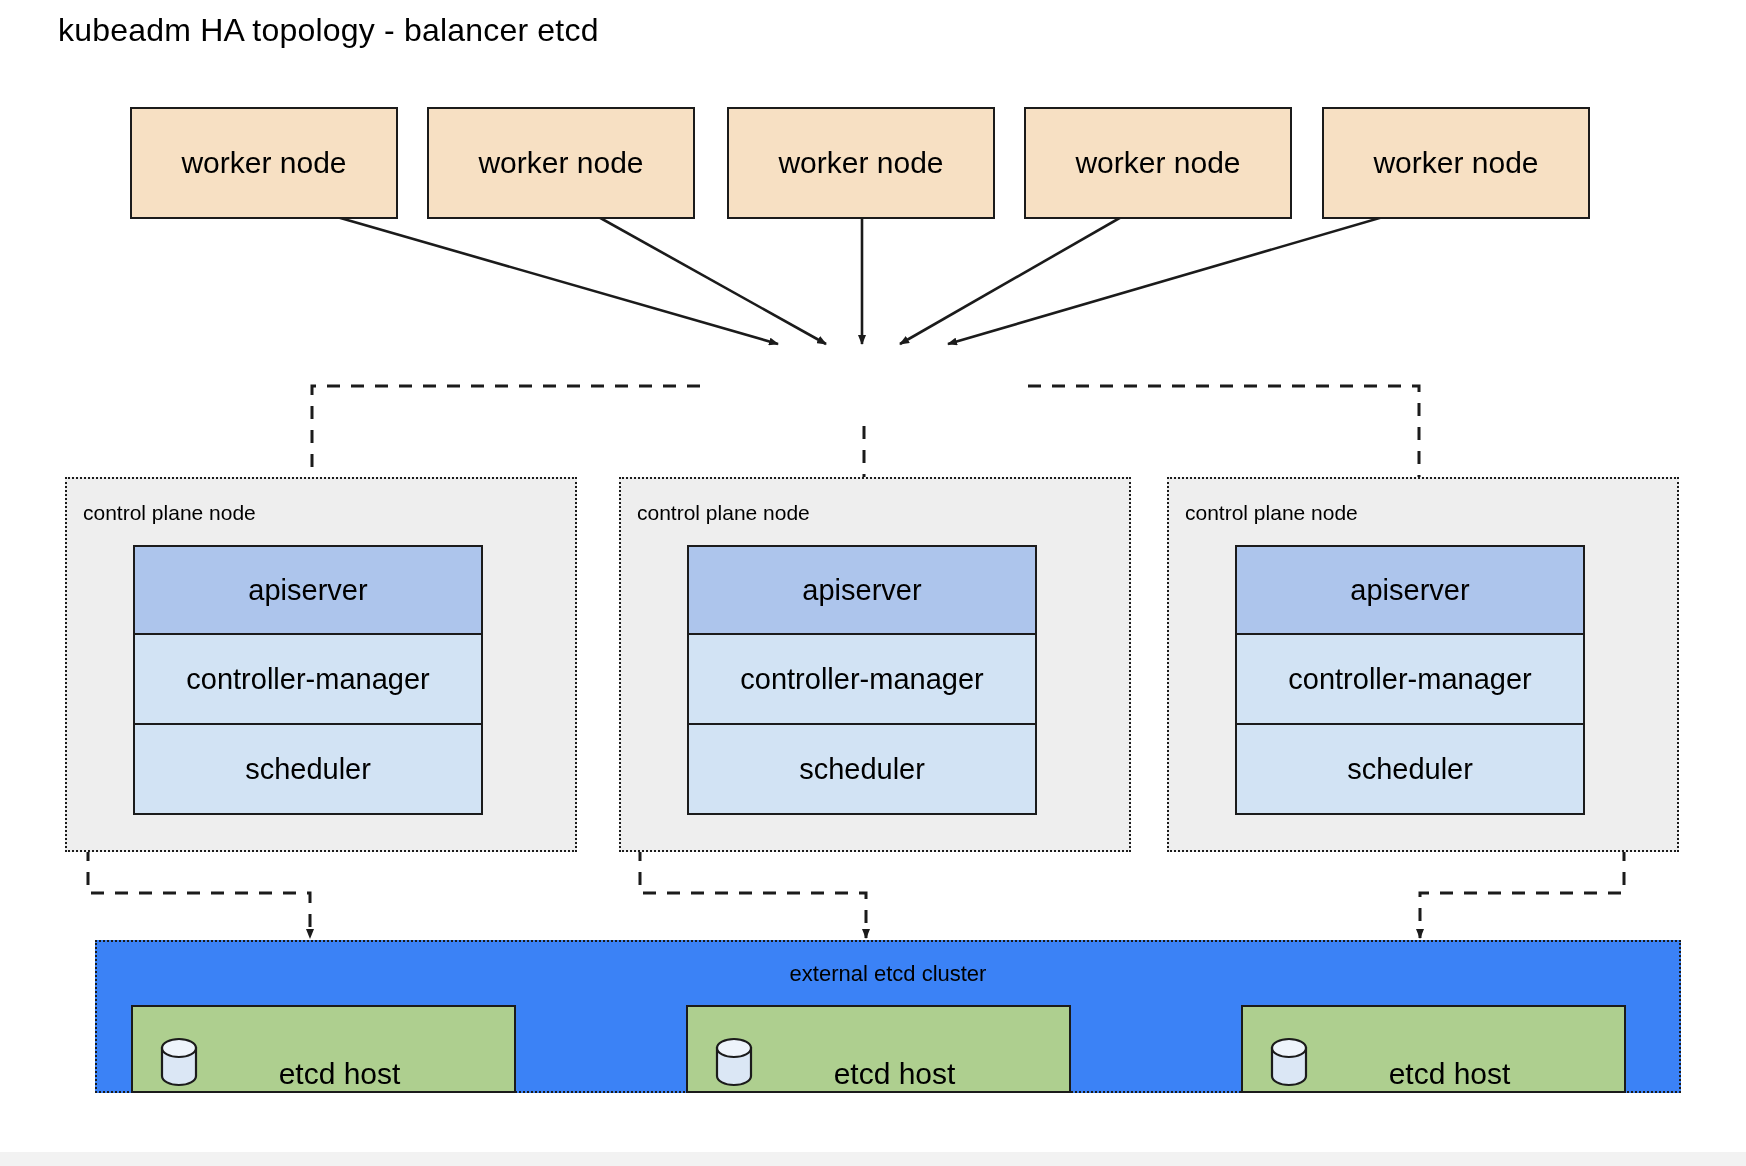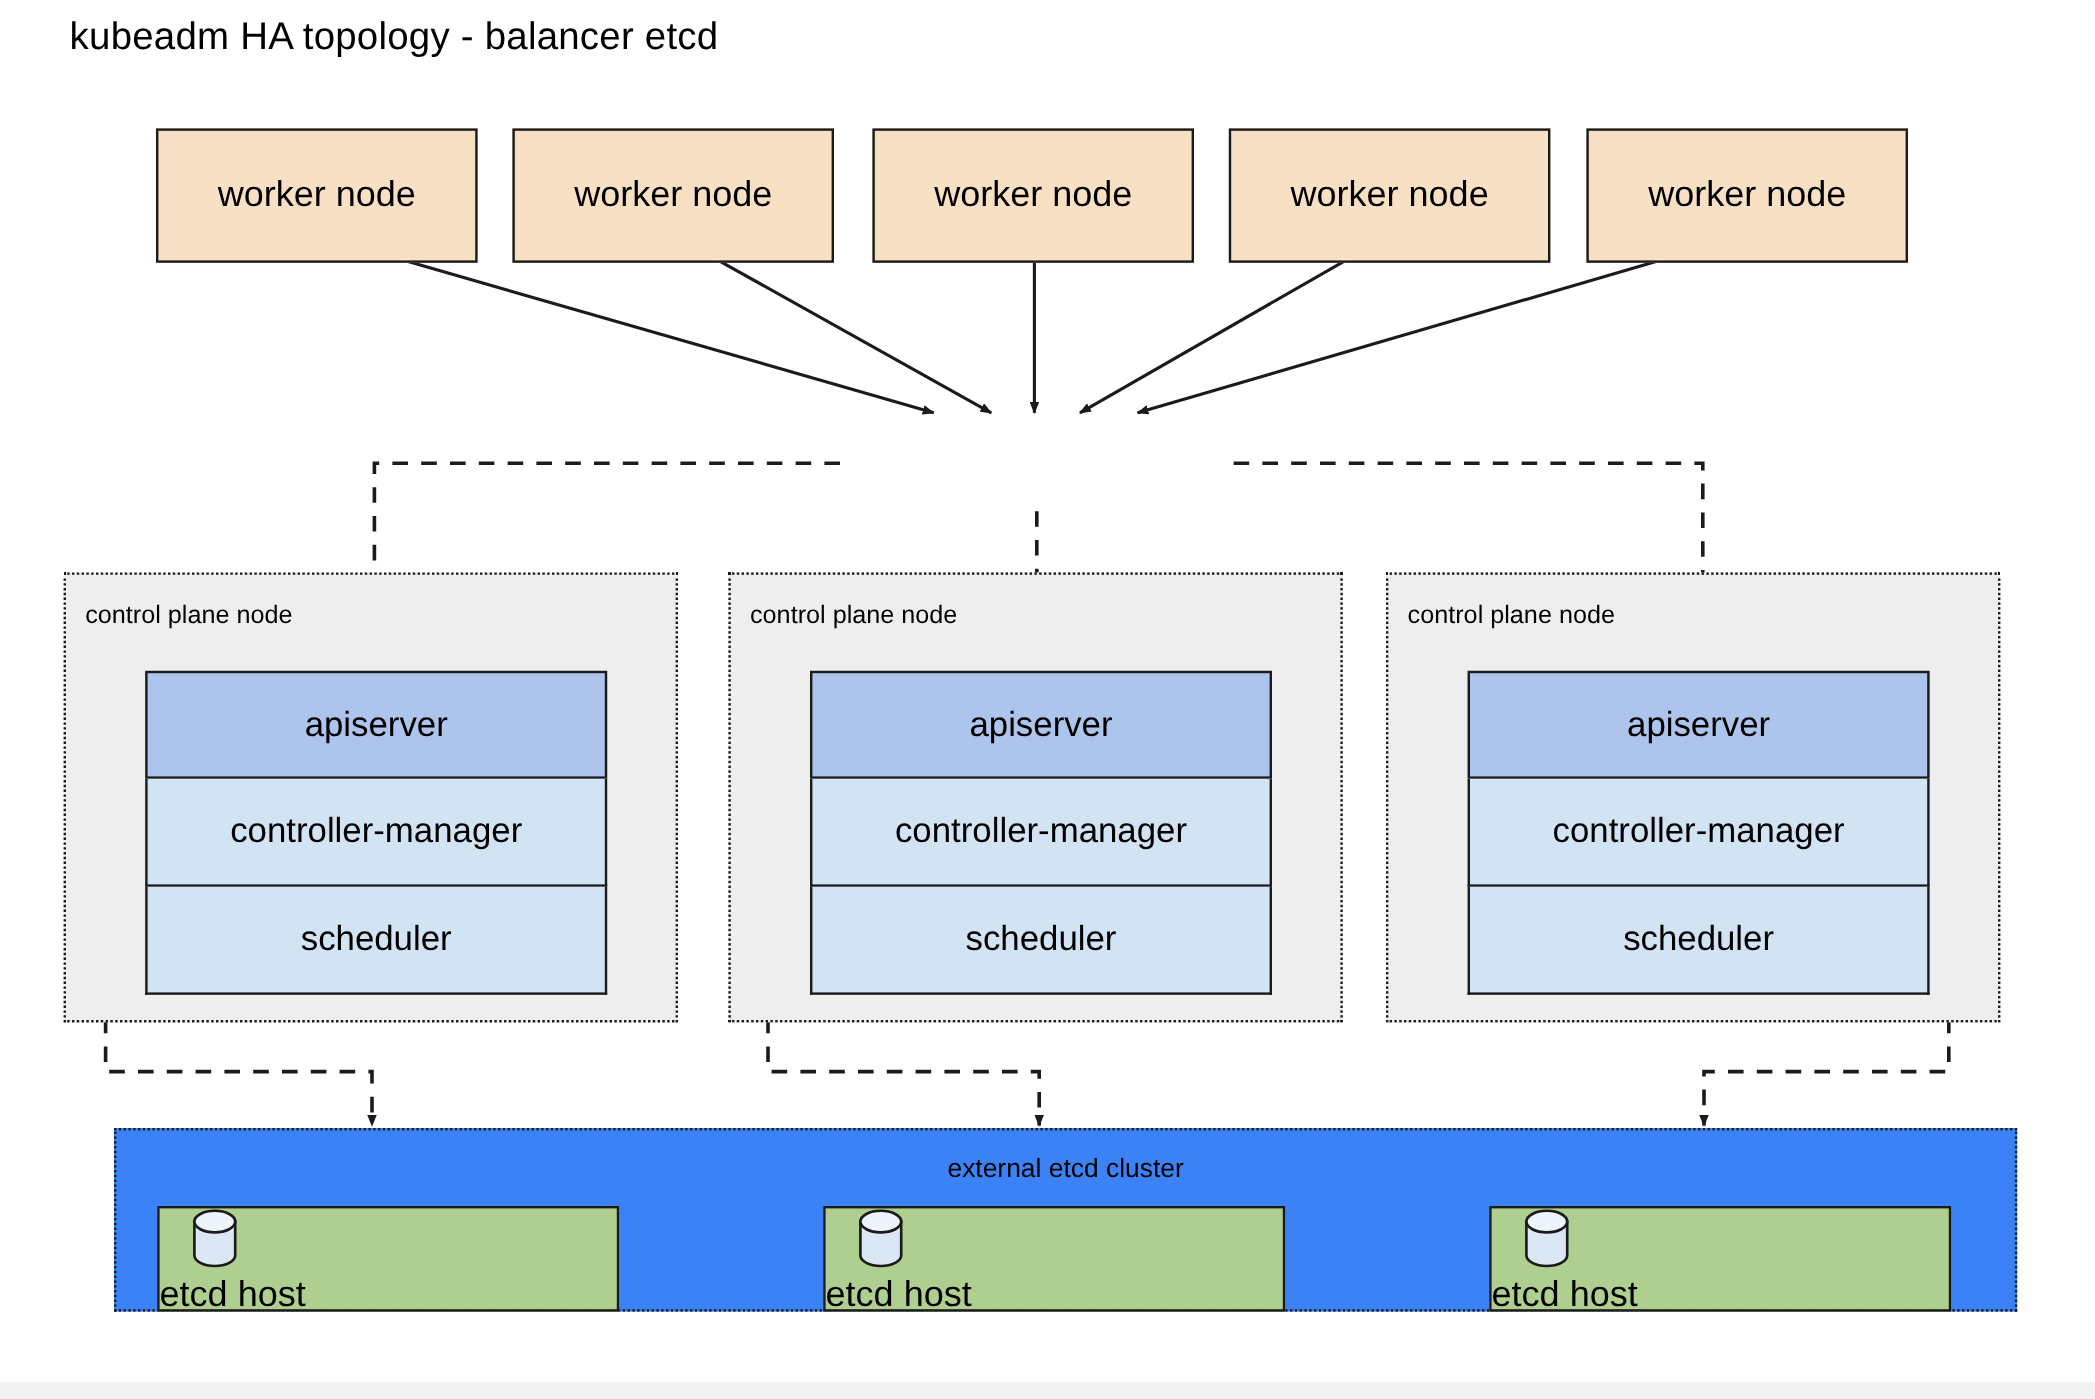--- a/index.html
+++ b/index.html
@@ -68,33 +68,34 @@
     font-size: 30px;
   }
   .cp-group {
     position: absolute;
     box-sizing: border-box;
     top: 477px;
     width: 512px;
     height: 375px;
     background: #eeeeee;
     border: 2px dotted #1b1b1b;
+    margin-left: 12px;
   }
   .cp-label {
     position: absolute;
     left: 16px;
     top: 22px;
     font-size: 21px;
     white-space: nowrap;
   }
   .cp-stack {
     position: absolute;
     left: 66px;
-    top: 80px;
-    width: 385px;
+    top: 66px;
+    width: 350px;
   }
   .comp-box {
     box-sizing: border-box;
     height: 90px;
     display: flex;
     align-items: center;
     justify-content: center;
     font-size: 29px;
     border: 2px solid #1b1b1b;
     background: #d2e3f4;
@@ -126,22 +127,21 @@
   }
   .etcd-host {
     position: absolute;
     box-sizing: border-box;
     top: 63px;
     width: 385px;
     height: 88px;
     background: #aecf8f;
     border: 2px solid #1b1b1b;
     display: flex;
-    align-items: flex-start;
-    flex-direction: column;
+    align-items: flex-end;
   }
   .etcd-host .db-icon {
     margin-left: 26px;
     flex: none;
   }
   .etcd-host .etcd-label {
     flex: 1;
     text-align: center;
     font-size: 30px;
     padding-right: 34px;

